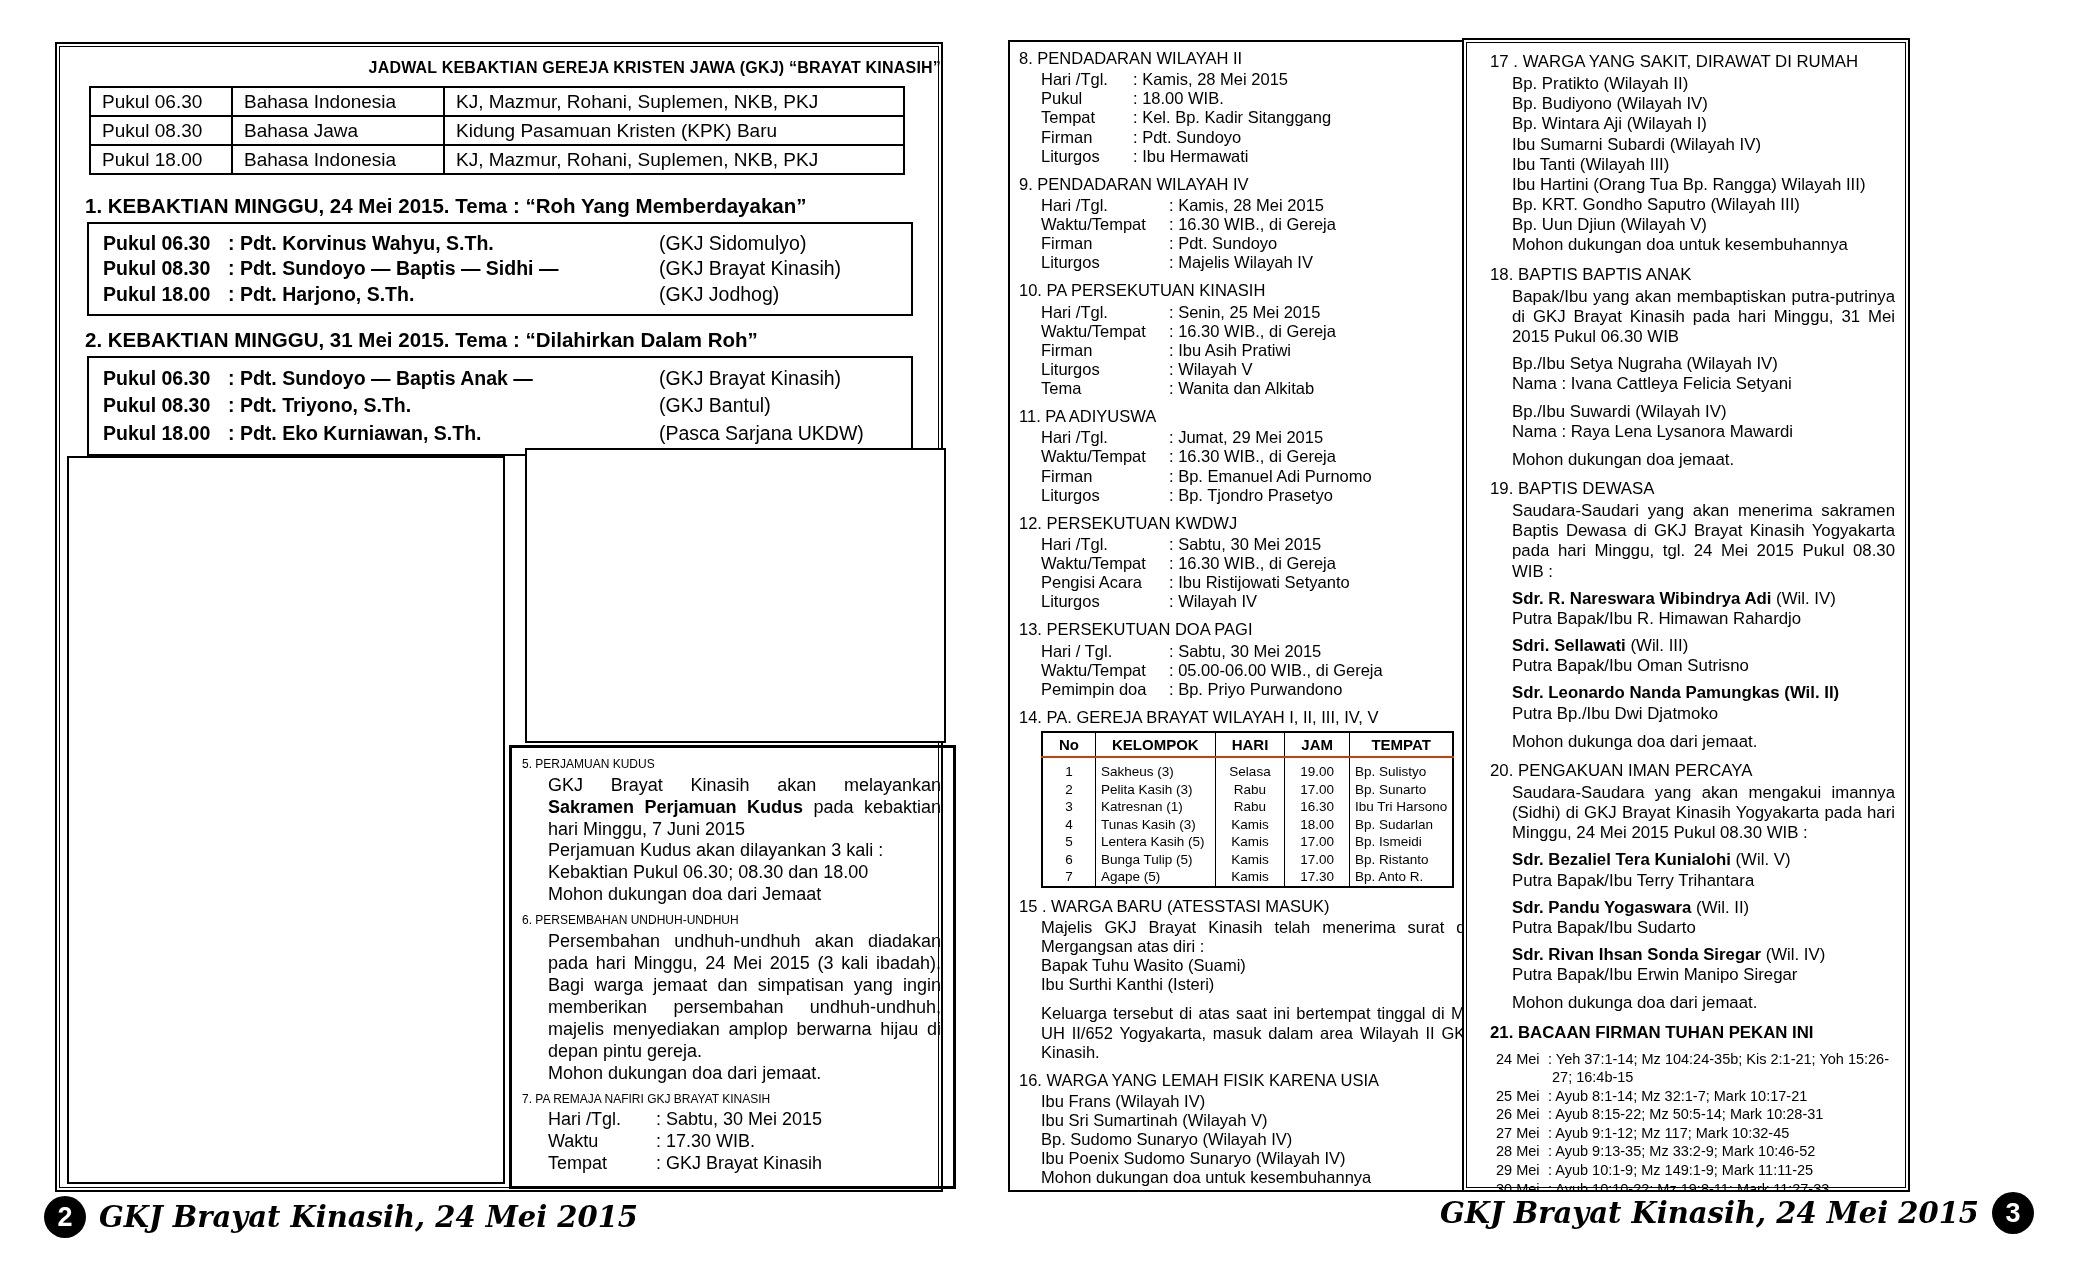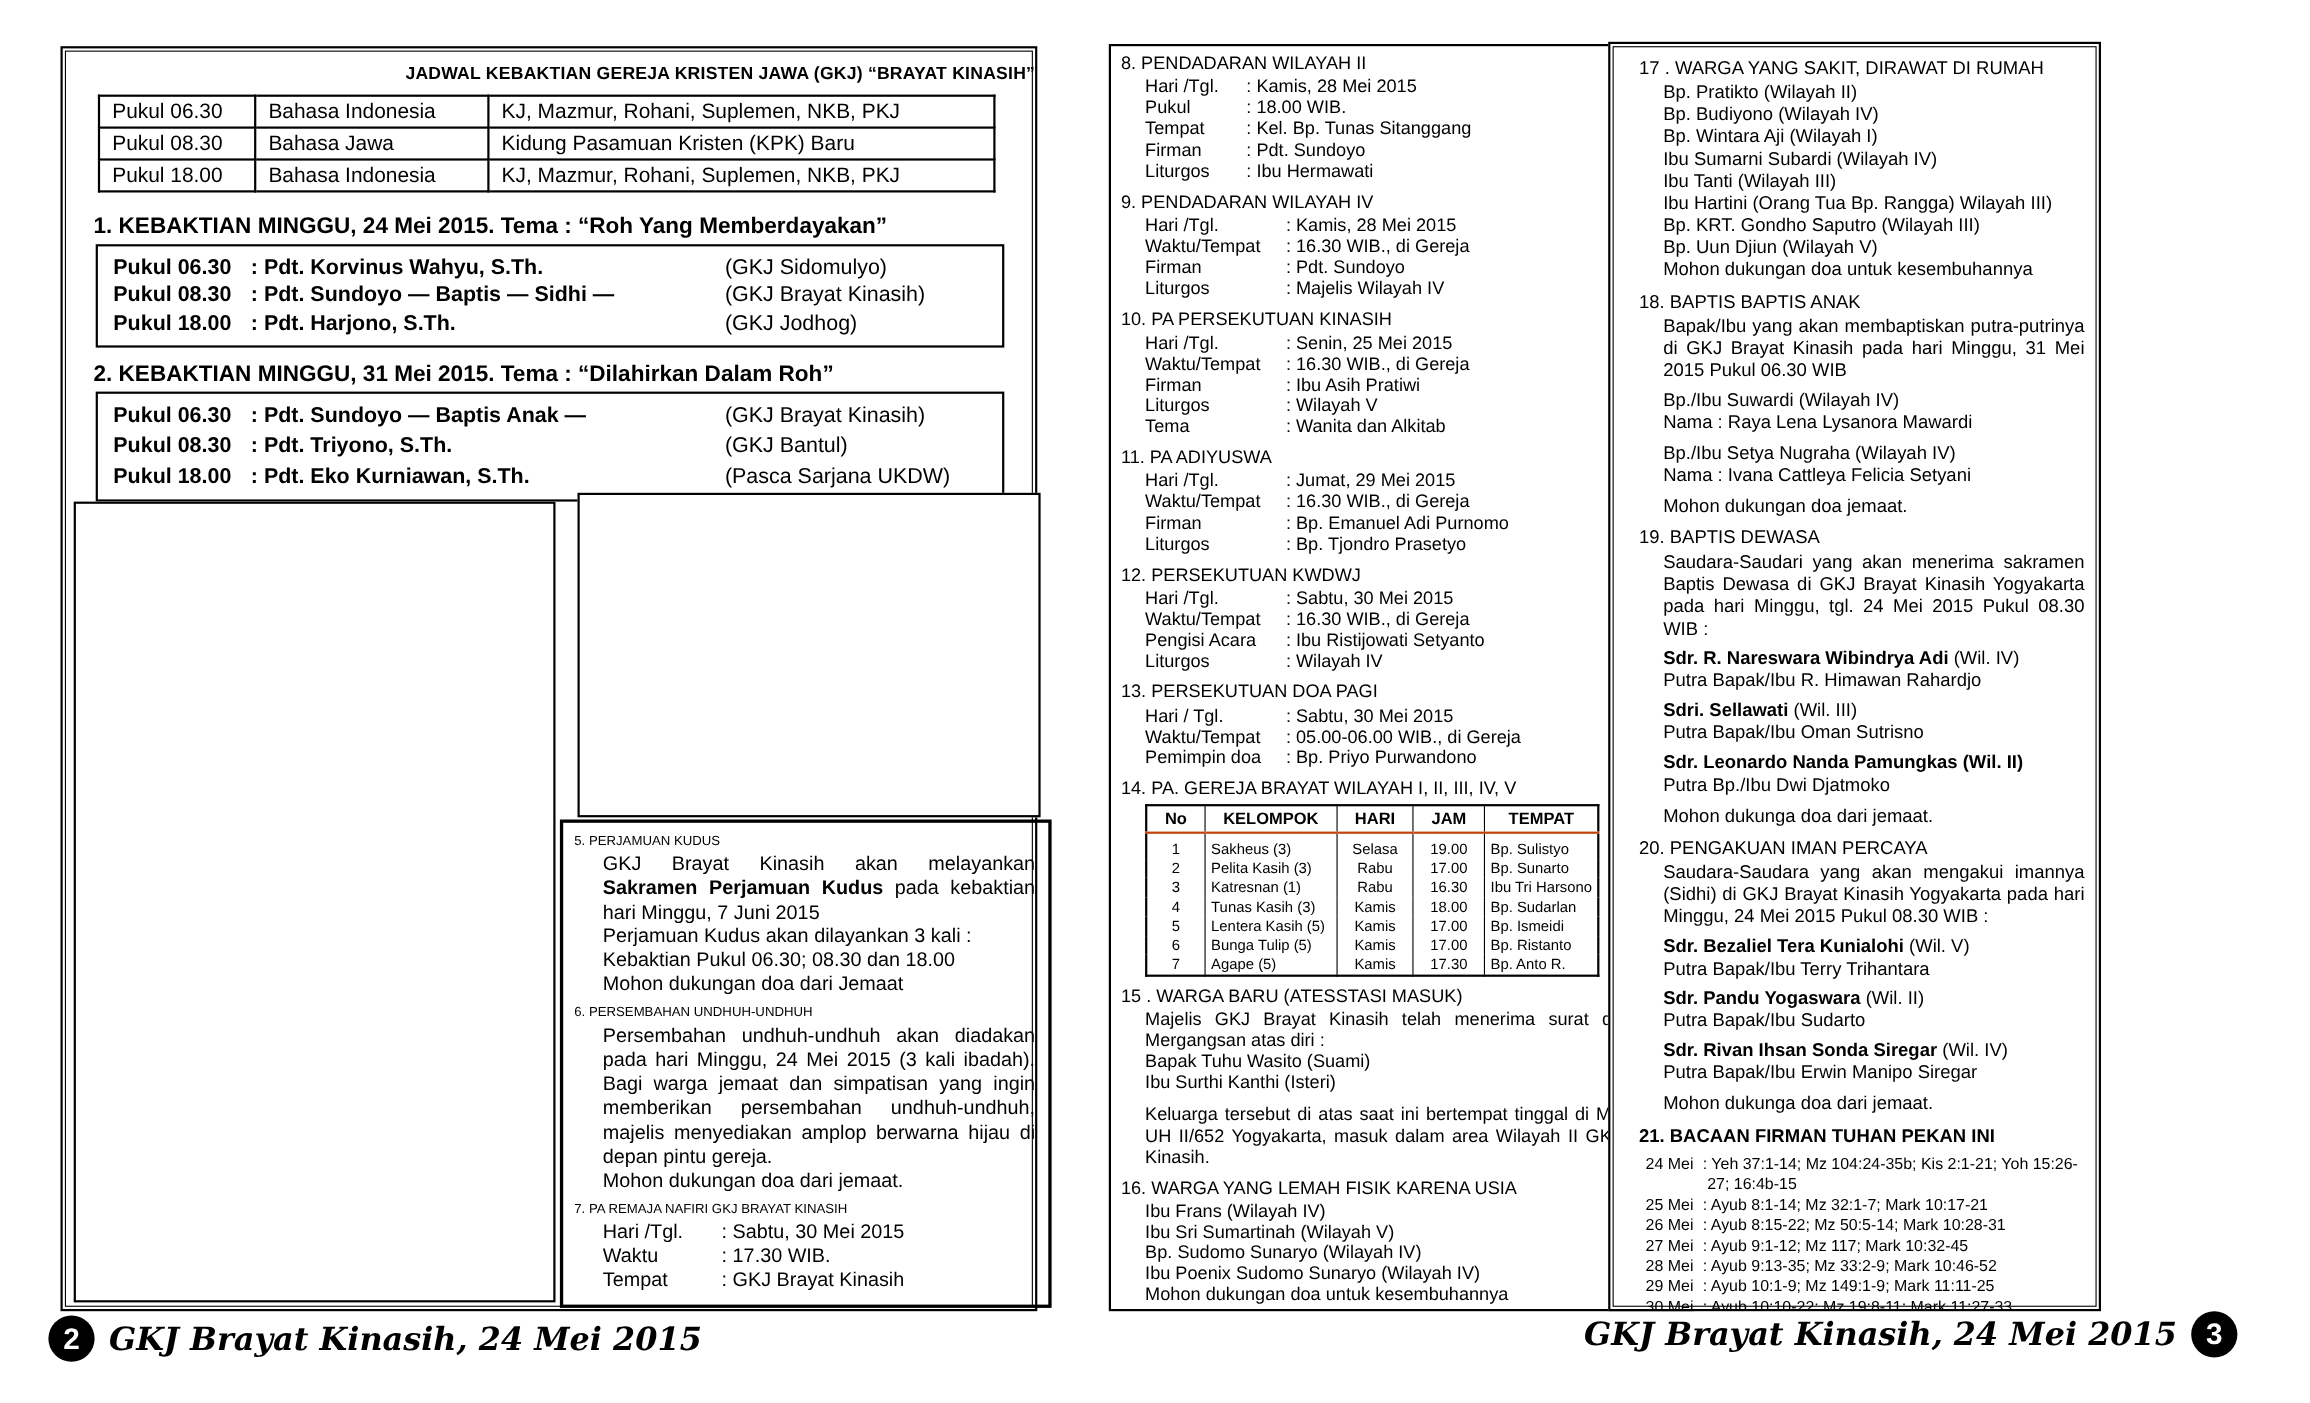--- a/index.html
+++ b/index.html
@@ -192,21 +192,21 @@
           <div class="kv">
             <span class="k k1">Hari /Tgl.</span>
             <span class="v">: Kamis, 28 Mei 2015</span>
           </div>
           <div class="kv">
             <span class="k k1">Pukul</span>
             <span class="v">: 18.00 WIB.</span>
           </div>
           <div class="kv">
             <span class="k k1">Tempat</span>
-            <span class="v">: Kel. Bp. Tunas Sitanggang</span>
+            <span class="v">: Kel. Bp. Kadir Sitanggang</span>
           </div>
           <div class="kv">
             <span class="k k1">Firman</span>
             <span class="v">: Pdt. Sundoyo</span>
           </div>
           <div class="kv">
             <span class="k k1">Liturgos</span>
             <span class="v">: Ibu Hermawati</span>
           </div>
         </div>
@@ -428,26 +428,26 @@
           <div>Mohon dukungan doa untuk kesembuhannya</div>
         </div>
     </div>
 
     <div class="sec">
       <h3>18. BAPTIS BAPTIS ANAK</h3>
       <div class="body">
         <p class="just">Bapak/Ibu yang akan membaptiskan putra-putrinya di GKJ Brayat Kinasih pada hari Minggu, 31 Mei 2015 Pukul 06.30 WIB</p>
         <div>
             <div class="pgroup">
+            <div>Bp./Ibu Setya Nugraha (Wilayah IV)</div>
+            <div>Nama : Ivana Cattleya Felicia Setyani</div>
+          </div>
+            <div class="pgroup">
             <div>Bp./Ibu Suwardi  (Wilayah IV)</div>
             <div>Nama : Raya Lena Lysanora Mawardi</div>
-          </div>
-            <div class="pgroup">
-            <div>Bp./Ibu Setya Nugraha (Wilayah IV)</div>
-            <div>Nama : Ivana Cattleya Felicia Setyani</div>
           </div>
           </div>
         <div class="tail">Mohon dukungan doa jemaat.</div>
       </div>
     </div>
 
     <div class="sec">
       <h3>19. BAPTIS DEWASA</h3>
       <div class="body">
         <p class="just">Saudara-Saudari yang akan menerima sakramen Baptis Dewasa di GKJ Brayat Kinasih Yogyakarta pada hari Minggu, tgl. 24 Mei 2015 Pukul 08.30 WIB :</p>

